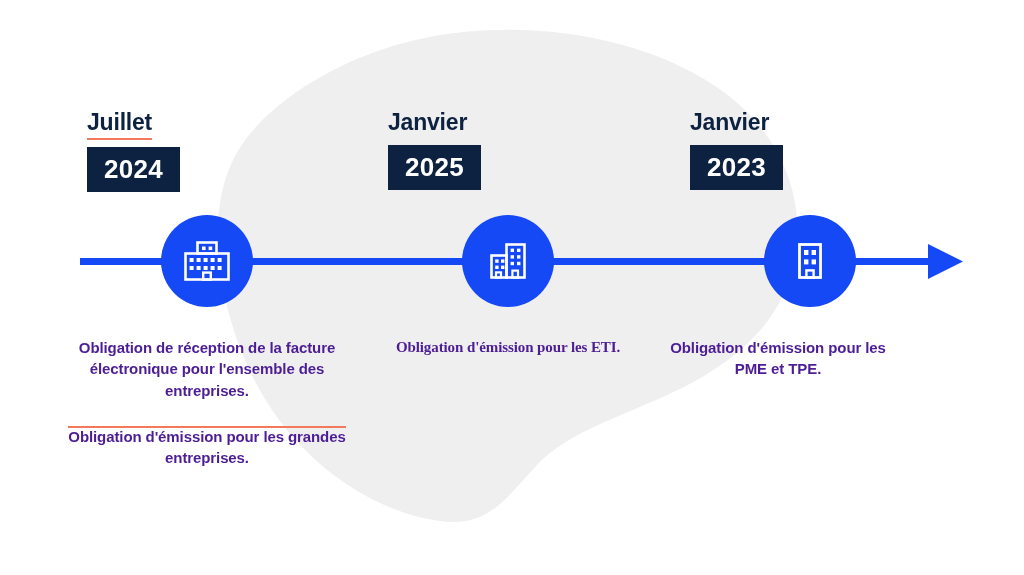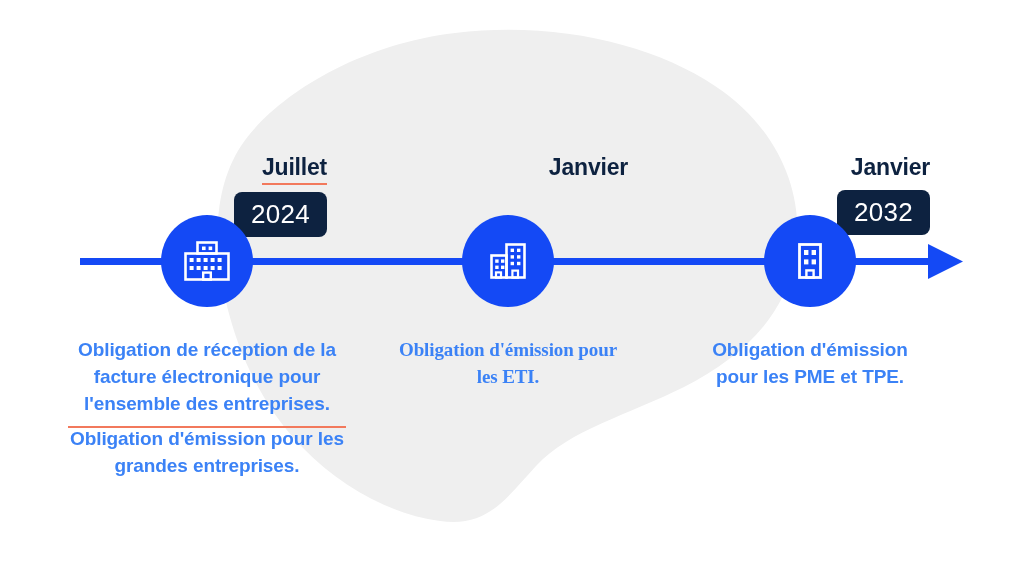--- a/index.html
+++ b/index.html
@@ -39,67 +39,65 @@
     top: 0;
     width: 1024px;
     height: 575px;
     z-index: 1;
   }
 
   
   .milestone {
     position: absolute;
     z-index: 2;
-    text-align: right;
-    margin-top: 45px;
+    text-align: left;
   }
 
   .date-month {
     font-size: 23px;
     font-weight: bold;
     letter-spacing: -0.2px;
     line-height: 1.1;
     color: #0d2240;
     display: inline-block;
     padding-bottom: 3px;
   }
   .date-month.underlined {
     border-bottom: 2px solid #f2795c;
   }
 
   .date-badge {
     display: inline-block;
     background: #0d2240;
     color: #ffffff;
     font-size: 26px;
-    font-weight: normal;
+    font-weight: bold;
     letter-spacing: 0.3px;
     line-height: 1;
     padding: 9px 17px 10px 17px;
     margin-top: 7px;
-    border-radius: 8px;
   }
 
   .marker-circle {
     position: absolute;
     width: 92px;
     height: 92px;
     border-radius: 50%;
     background: #1449f5;
     display: flex;
     align-items: center;
     justify-content: center;
     z-index: 3;
   }
 
   .caption {
     position: absolute;
     z-index: 2;
-    color: #3b82f6;
-    font-size: 19px;
+    color: #4c1d95;
+    font-size: 15px;
     font-weight: bold;
     line-height: 1.42;
     letter-spacing: -0.1px;
     text-align: center;
   }
 
   .caption-divider {
     position: absolute;
     height: 2px;
     background: #f2795c;
@@ -156,20 +154,23 @@
   </div>
 
   <div class="caption" style="left:57px; top:337px; width:300px;">Obligation de réception de la facture électronique pour l'ensemble des entreprises.</div>
 
   <div class="caption-divider" style="left:68px; top:426px; width:278px;"></div>
 
   <div class="caption" style="left:57px; top:426px; width:300px;">Obligation d'émission pour les grandes entreprises.</div>
 
   <div class="milestone" style="left:388px; top:110px; width:240px;">
     <div class="date-month">Janvier</div>
+    <div>
+      <span class="date-badge">2025</span>
+    </div>
   </div>
 
   <div class="marker-circle" style="left:462px; top:215px;">
     <svg width="44" height="44" viewBox="0 0 44 44" aria-hidden="true">
       <g fill="none" stroke="#ffffff" stroke-width="2.6">
         <rect x="20.5" y="5.5" width="18" height="33"></rect>
         <rect x="5.5" y="16.5" width="15" height="22"></rect>
       </g>
       <g fill="#ffffff">
         <rect x="24.6" y="9.6" width="3.4" height="3.4"></rect>
@@ -188,32 +189,32 @@
         <rect x="26.4" y="31.6" width="5.6" height="7"></rect>
       </g>
     </svg>
   </div>
 
   <div class="caption" style="left:388px; top:337px; width:240px;font-family:Liberation Serif, serif;">Obligation d'émission pour les ETI.</div>
 
   <div class="milestone" style="left:690px; top:110px; width:240px;">
     <div class="date-month">Janvier</div>
     <div>
-      <span class="date-badge">2032</span>
+      <span class="date-badge">2023</span>
     </div>
   </div>
 
   <div class="marker-circle" style="left:764px; top:215px;">
     <svg width="36" height="44" viewBox="0 0 36 44" aria-hidden="true">
       <rect x="7.5" y="5.5" width="21" height="33" fill="none" stroke="#ffffff" stroke-width="2.8"></rect>
       <g fill="#ffffff">
         <rect x="12" y="11" width="4.4" height="5"></rect>
         <rect x="19.6" y="11" width="4.4" height="5"></rect>
         <rect x="12" y="20.4" width="4.4" height="5"></rect>
         <rect x="19.6" y="20.4" width="4.4" height="5"></rect>
       </g>
       <rect x="14.4" y="31.4" width="7.2" height="7.2" fill="none" stroke="#ffffff" stroke-width="2.4"></rect>
     </svg>
   </div>
 
-  <div class="caption" style="left:690px; top:337px; width:240px;">Obligation d'émission pour les PME et TPE.</div>
+  <div class="caption" style="left:658px; top:337px; width:240px;">Obligation d'émission pour les PME et TPE.</div>
 
 </div>
 
 </body></html>

